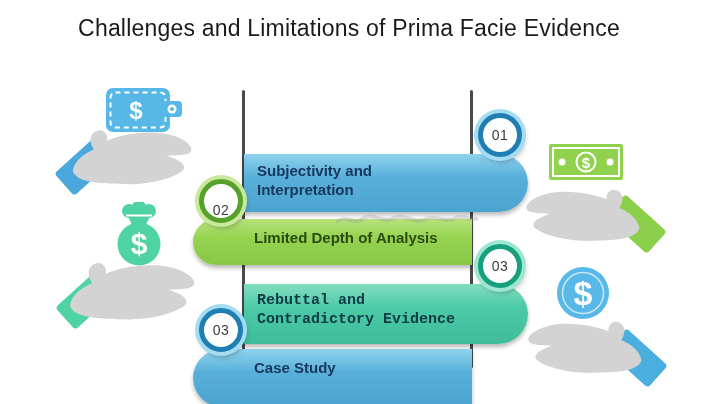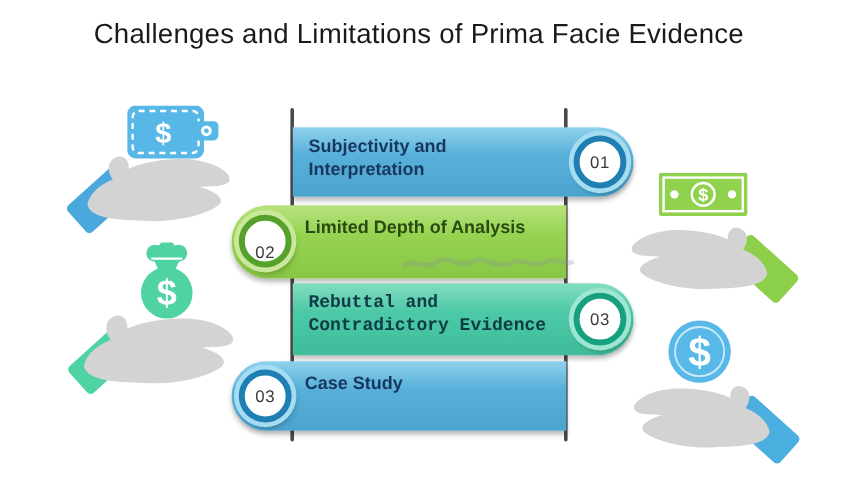--- a/index.html
+++ b/index.html
@@ -9,25 +9,25 @@
 
   .page-title{position:absolute;top:15px;left:0;right:0;text-align:center;
     transform:translateX(-11px);font-size:23px;letter-spacing:.2px;
     color:var(--title-text);}
 
   .spine{position:absolute;width:3px;top:90px;height:278px;
     background:var(--spine);border-radius:2px;z-index:1;}
   .spine.left{left:242px;}
   .spine.right{left:470px;}
 
-  .bar{position:absolute;z-index:2;box-shadow:0 3px 4px rgba(0,0,0,.28);}
+  .bar{position:absolute;z-index:2;box-shadow:0 3px 4px rgba(0,0,0,.28);margin-top:48px;}
   .bar.right-cap{border-radius:0 30px 30px 0;}
   .bar.left-cap{border-radius:30px 0 0 30px;}
   .row0 .bar{left:244px;top:106px;width:284px;height:58px;}
-  .row1 .bar{left:193px;top:171px;width:279px;height:61px;}
+  .row1 .bar{left:193px;top:171px;width:279px;height:46px;}
   .row2 .bar{left:244px;top:236px;width:284px;height:60px;}
   .row3 .bar{left:193px;top:301px;width:279px;height:58px;}
 
   .bar-label{position:absolute;font-weight:bold;font-size:15px;line-height:19px;}
   .row0 .bar-label{left:13px;top:7px;max-width:160px;}
   .row1 .bar-label{left:61px;top:9px;max-width:210px;}
   .row2 .bar-label{left:13px;top:7px;max-width:207px;}
   .row3 .bar-label{left:61px;top:9px;max-width:200px;}
 
   .cap{position:absolute;z-index:3;width:34px;height:34px;border-radius:50%;

